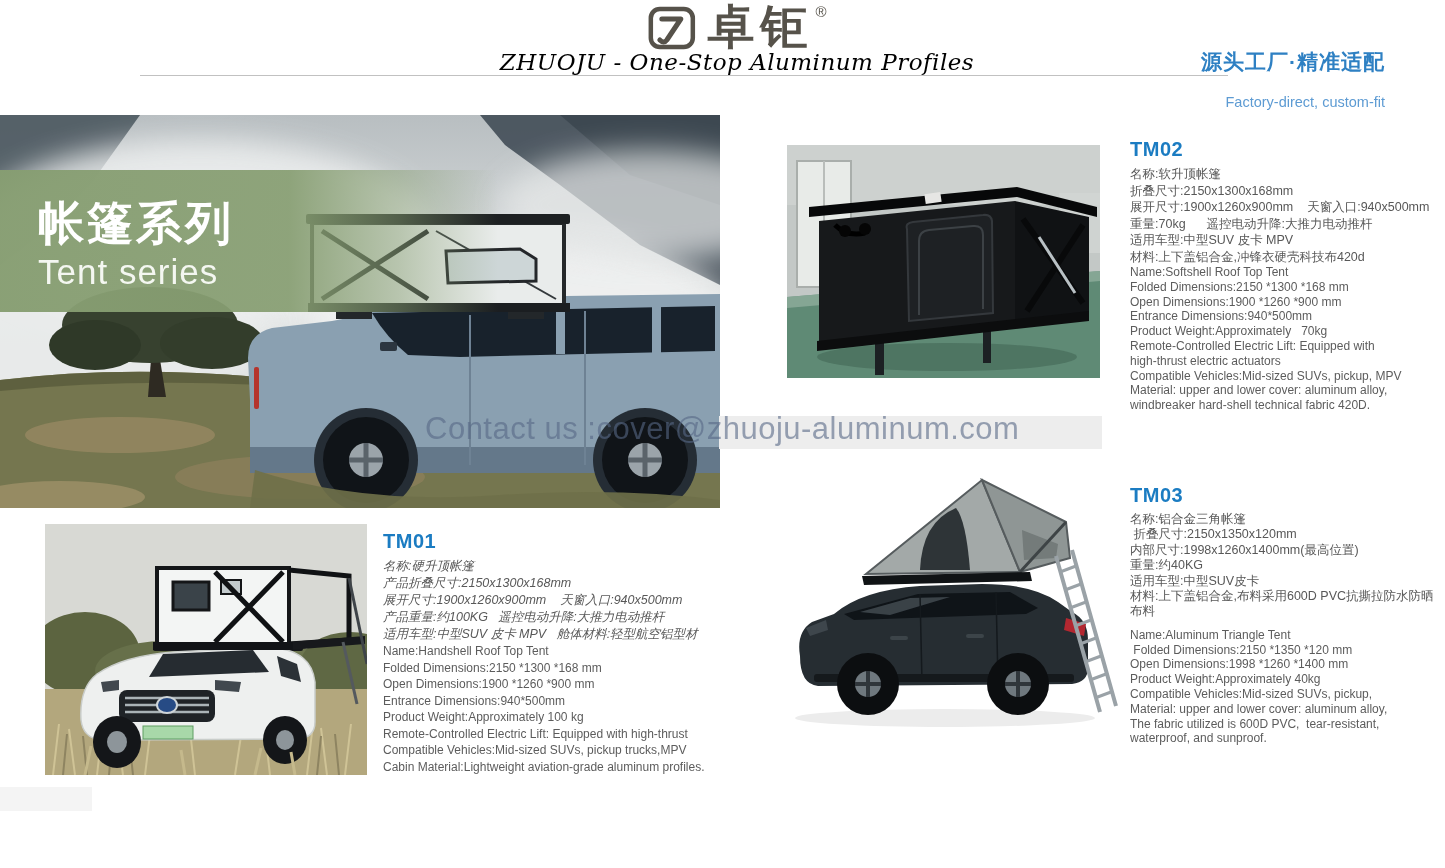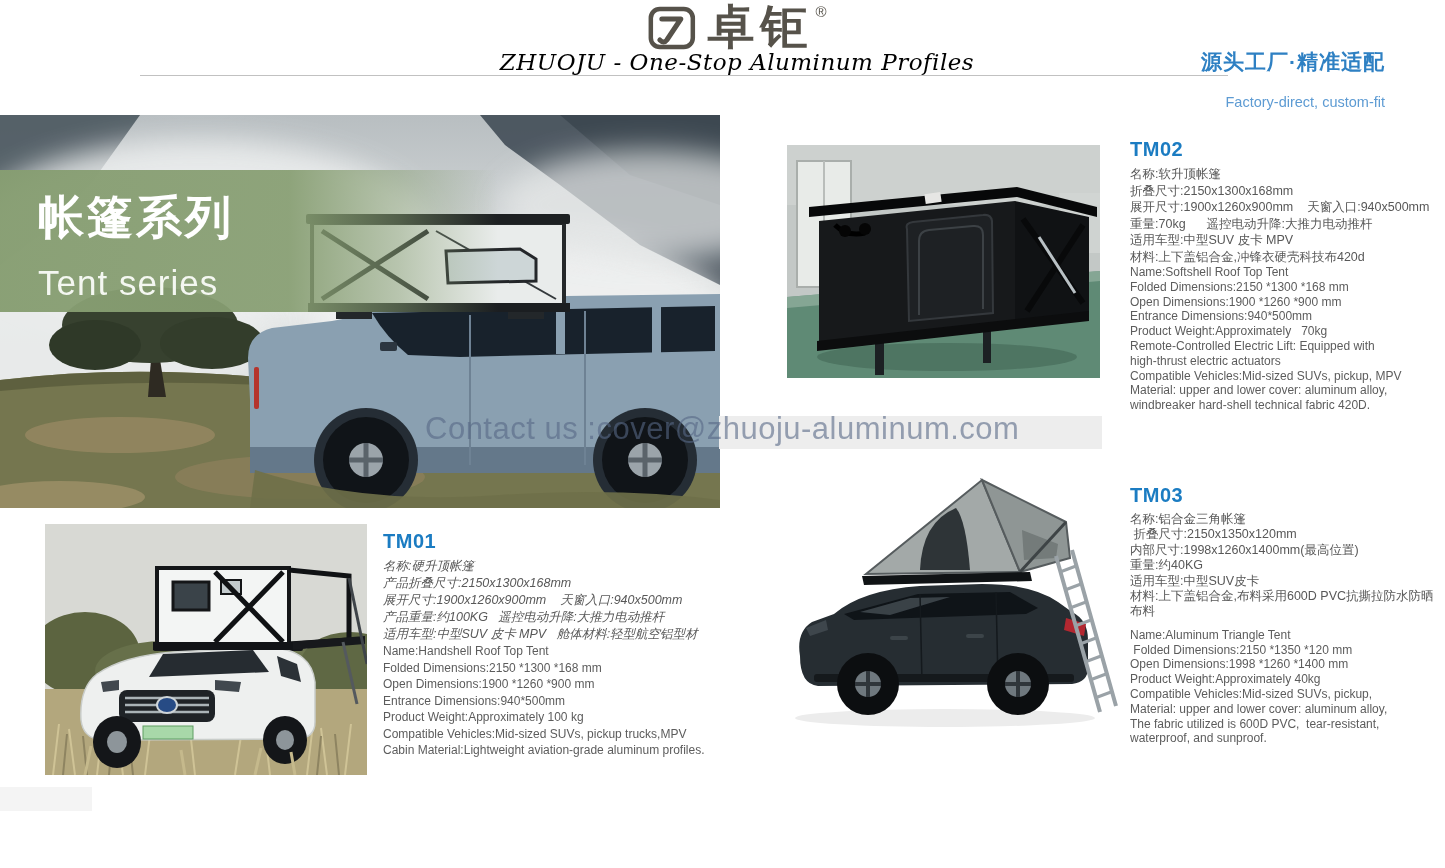--- a/index.html
+++ b/index.html
@@ -16,22 +16,22 @@
            color:#000000;margin-top:-3px;letter-spacing:.5px;white-space:nowrap;}
   .header-line{position:absolute;left:140px;top:75px;width:1088px;height:1px;background:#c1c1c1;}
   .slogan{position:absolute;right:60px;top:48px;text-align:right;z-index:3;}
   .slogan-zh{font-size:21px;color:#2e80c3;letter-spacing:1px;font-weight:600;}
   .slogan-en{font-size:14.5px;color:#5d9bd3;margin-top:18px;}
 
   
   .hero{position:absolute;left:0;top:115px;width:720px;height:393px;overflow:hidden;z-index:1;}
   .series-banner{position:absolute;left:0;top:170px;width:498px;height:142px;z-index:2;
      background:linear-gradient(90deg,rgba(135,158,114,.97) 0%,rgba(135,158,114,.93) 58%,rgba(135,158,114,.5) 80%,rgba(135,158,114,0) 100%);}
-  .series-zh{font-size:46px;font-weight:700;color:#ffffff;letter-spacing:3px;padding:22px 0 0 38px;line-height:50px;}
-  .series-en{font-size:35px;font-weight:300;color:#f4f7f1;padding-left:38px;margin-top:21px;letter-spacing:1px;}
+  .series-zh{font-size:46px;font-weight:700;color:#ffffff;letter-spacing:3px;padding:28px 0 0 38px;line-height:50px;}
+  .series-en{font-size:35px;font-weight:300;color:#f4f7f1;padding-left:38px;margin-top:4px;letter-spacing:1px;}
   .wm-band{position:absolute;left:719px;top:416px;width:383px;height:33px;background:#ededed;z-index:5;}
   .watermark{position:absolute;left:425px;top:411px;font-size:31px;font-weight:500;
      color:rgba(86,104,134,.60);letter-spacing:.5px;white-space:nowrap;z-index:6;}
 
   
   .photo{position:absolute;overflow:hidden;}
   .pt{position:absolute;}
   .ptitle{font-size:20px;font-weight:700;color:#1b7cc2;letter-spacing:.5px;margin-bottom:5px;}
   .zh div,.en div{font-size:12.5px;color:#585858;white-space:pre-wrap;}
   .en div{font-size:12px;color:#5c5c5c;}
@@ -234,20 +234,21 @@
       <div>展开尺寸:1900x1260x900mm    天窗入口:940x500mm</div>
       <div>产品重量:约100KG   遥控电动升降:大推力电动推杆</div>
       <div>适用车型:中型SUV 皮卡 MPV   舱体材料:轻型航空铝型材</div>
     </div>
     <div class="en">
       <div>Name:Handshell Roof Top Tent</div>
       <div>Folded Dimensions:2150 *1300 *168 mm</div>
       <div>Open Dimensions:1900 *1260 *900 mm</div>
       <div>Entrance Dimensions:940*500mm</div>
       <div>Product Weight:Approximately 100 kg</div>
+      <div>Remote-Controlled Electric Lift: Equipped with high-thrust</div>
       <div>Compatible Vehicles:Mid-sized SUVs, pickup trucks,MPV</div>
       <div>Cabin Material:Lightweight aviation-grade aluminum profiles.</div>
     </div>
   </div>
 
   <div class="photo" style="left:770px;top:460px;width:360px;height:282px;">
     <svg width="360" height="282" viewBox="0 0 360 282">
       <rect width="360" height="282" fill="#ffffff"></rect>
       <ellipse cx="175" cy="258" rx="150" ry="9" fill="#ececec"></ellipse>
       <g>

